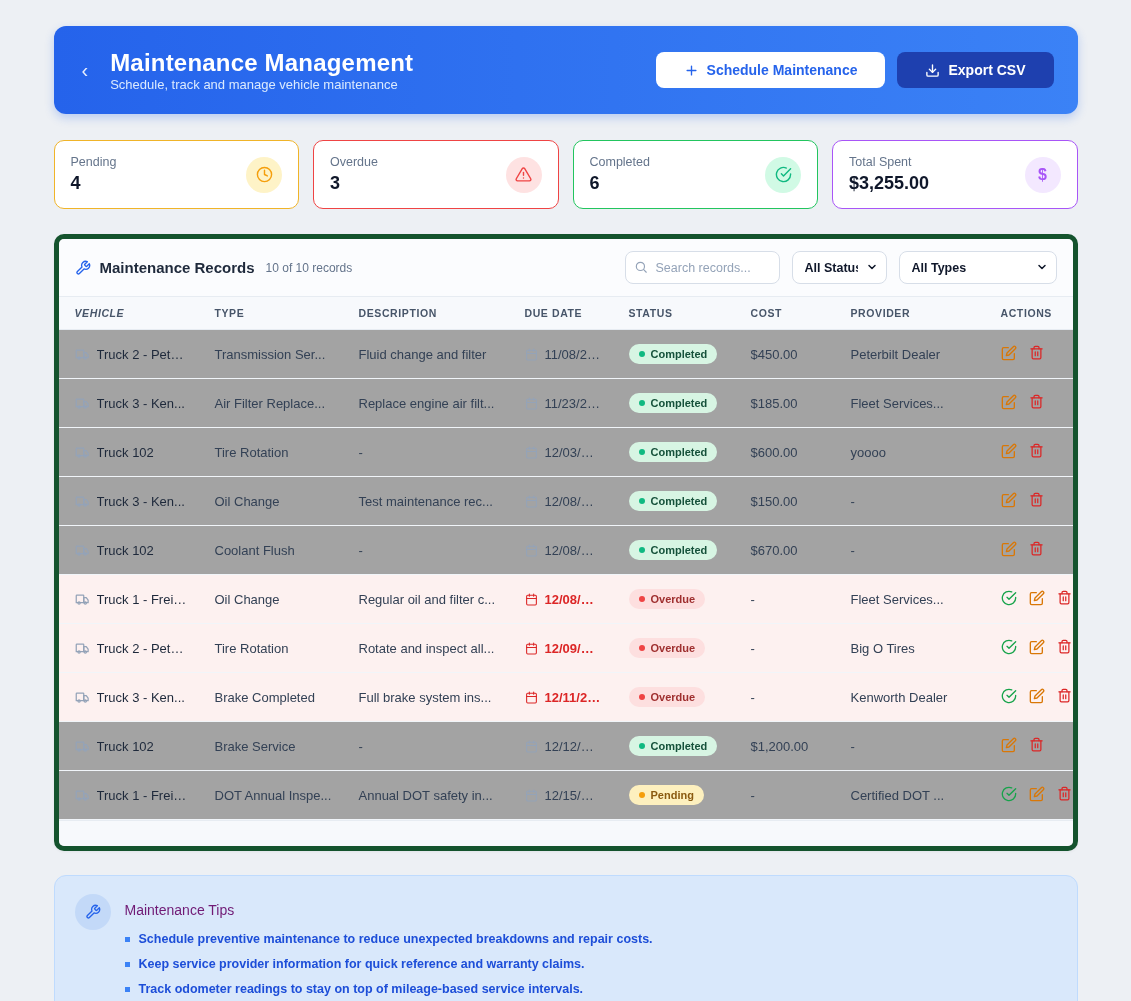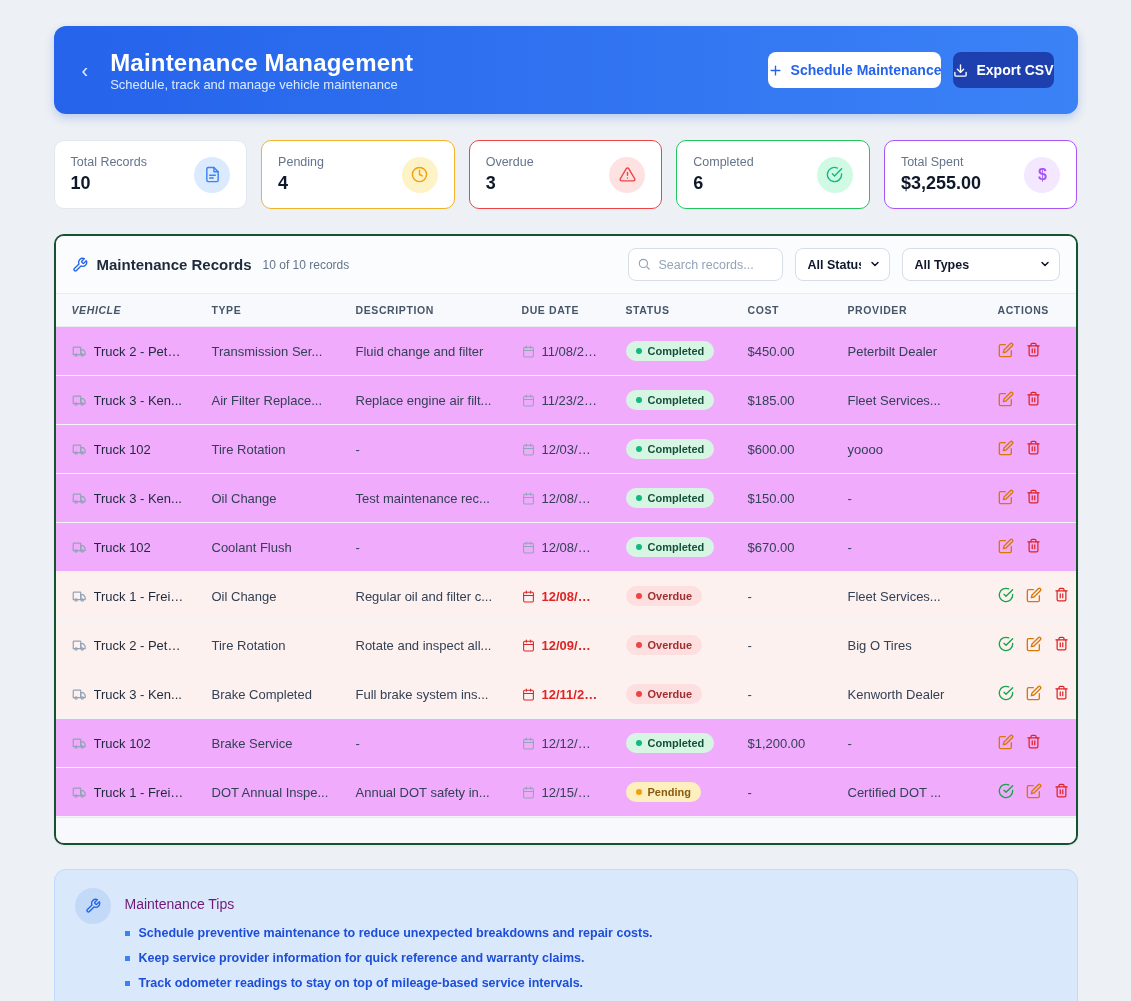--- a/index.html
+++ b/index.html
@@ -17,21 +17,21 @@
     border-radius:12px; height:88px;
     display:flex; align-items:center; justify-content:space-between;
     padding:0 24px; box-shadow:0 4px 10px rgba(37,99,235,.25);
   }
   .banner-left { display:flex; align-items:center; gap:18px; }
   .back-btn { color:#fff; font-size:20px; line-height:1; cursor:pointer; opacity:.9; padding:4px; }
   .banner-title { color:#fff; font-size:24px; font-weight:700; letter-spacing:.2px; }
   .banner-sub { color:#dbeafe; font-size:13px; }
   .banner-right { display:flex; gap:12px; }
   .btn { display:flex; align-items:center; gap:8px; border:none; border-radius:8px;
-         font-family:inherit; font-size:14px; font-weight:600; padding:10px 0; cursor:pointer; }
+         font-family:inherit; font-size:14px; font-weight:600; padding:10px 28px; cursor:pointer; }
   .btn-schedule { background:#fff; color:#2563eb; }
   .btn-export { background:#1e40af; color:#fff; }
   .btn svg { display:block; }
 
   
   .stats { display:flex; gap:14px; margin-top:26px; }
   .stat-card { flex:1; background:#fff; border-radius:10px; height:69px;
                display:flex; align-items:center; justify-content:space-between;
                padding:0 16px; border:1.5px solid #e2e8f0; }
   .stat-card.b-amber { border-color:#f0b429; }
@@ -42,21 +42,21 @@
   .stat-value { font-size:18px; font-weight:700; color:#0f172a; margin-top:4px; }
   .stat-icon { width:36px; height:36px; border-radius:50%;
                display:flex; align-items:center; justify-content:center; flex:none; }
   .ic-blue { background:#dbeafe; color:#3b82f6; }
   .ic-amber { background:#fef3c7; color:#f59e0b; }
   .ic-red { background:#fee2e2; color:#ef4444; }
   .ic-green { background:#d1fae5; color:#10b981; }
   .ic-purple { background:#f3e8ff; color:#a855f7; font-size:16px; font-weight:700; }
 
   
-  .records-card { background:#f0abfc; border:2px solid #14532d; border-radius:10px;
+  .records-card { background:#a3a3a3; border:5px solid #14532d; border-radius:10px;
                   margin-top:25px; overflow:hidden; box-shadow:0 1px 3px rgba(15,23,42,.05); }
   .toolbar { display:flex; align-items:center; justify-content:space-between;
              padding:12px 16px; background:#fbfcfe; }
   .toolbar-left { display:flex; align-items:center; gap:9px; }
   .toolbar-title { font-size:15px; font-weight:700; color:#1e293b; }
   .toolbar-count { font-size:12px; color:#64748b; margin-left:2px; }
   .toolbar-right { display:flex; gap:12px; }
   .search-box { position:relative; }
   .search-box input { width:155px; height:33px; border:1px solid #d7dee8; border-radius:8px;
                       padding:0 10px 0 30px; font-family:inherit; font-size:12.5px; color:#334155;
@@ -145,34 +145,20 @@
             <path d="M21 15v4a2 2 0 0 1-2 2H5a2 2 0 0 1-2-2v-4"></path>
             <polyline points="7 10 12 15 17 10"></polyline>
             <line x1="12" y1="15" x2="12" y2="3"></line>
           </svg>
         <span>Export CSV</span>
       </button>
     </div>
   </div>
 
   <div class="stats">
-    <div class="stat-card">
-      <div>
-        <div class="stat-label">Total Records</div>
-        <div class="stat-value">10</div>
-      </div>
-      <div class="stat-icon ic-blue">
-        <svg width="17" height="17" viewBox="0 0 24 24" fill="none" stroke="currentColor" stroke-width="2" stroke-linecap="round" stroke-linejoin="round">
-            <path d="M14 2H6a2 2 0 0 0-2 2v16a2 2 0 0 0 2 2h12a2 2 0 0 0 2-2V8z"></path>
-            <polyline points="14 2 14 8 20 8"></polyline>
-            <line x1="8" y1="13" x2="16" y2="13"></line>
-            <line x1="8" y1="17" x2="13" y2="17"></line>
-          </svg>
-      </div>
-    </div>
     <div class="stat-card b-amber">
       <div>
         <div class="stat-label">Pending</div>
         <div class="stat-value">4</div>
       </div>
       <div class="stat-icon ic-amber">
         <svg width="17" height="17" viewBox="0 0 24 24" fill="none" stroke="currentColor" stroke-width="2" stroke-linecap="round" stroke-linejoin="round">
             <circle cx="12" cy="12" r="10"></circle>
             <polyline points="12 6 12 12 16 14"></polyline>
           </svg>

